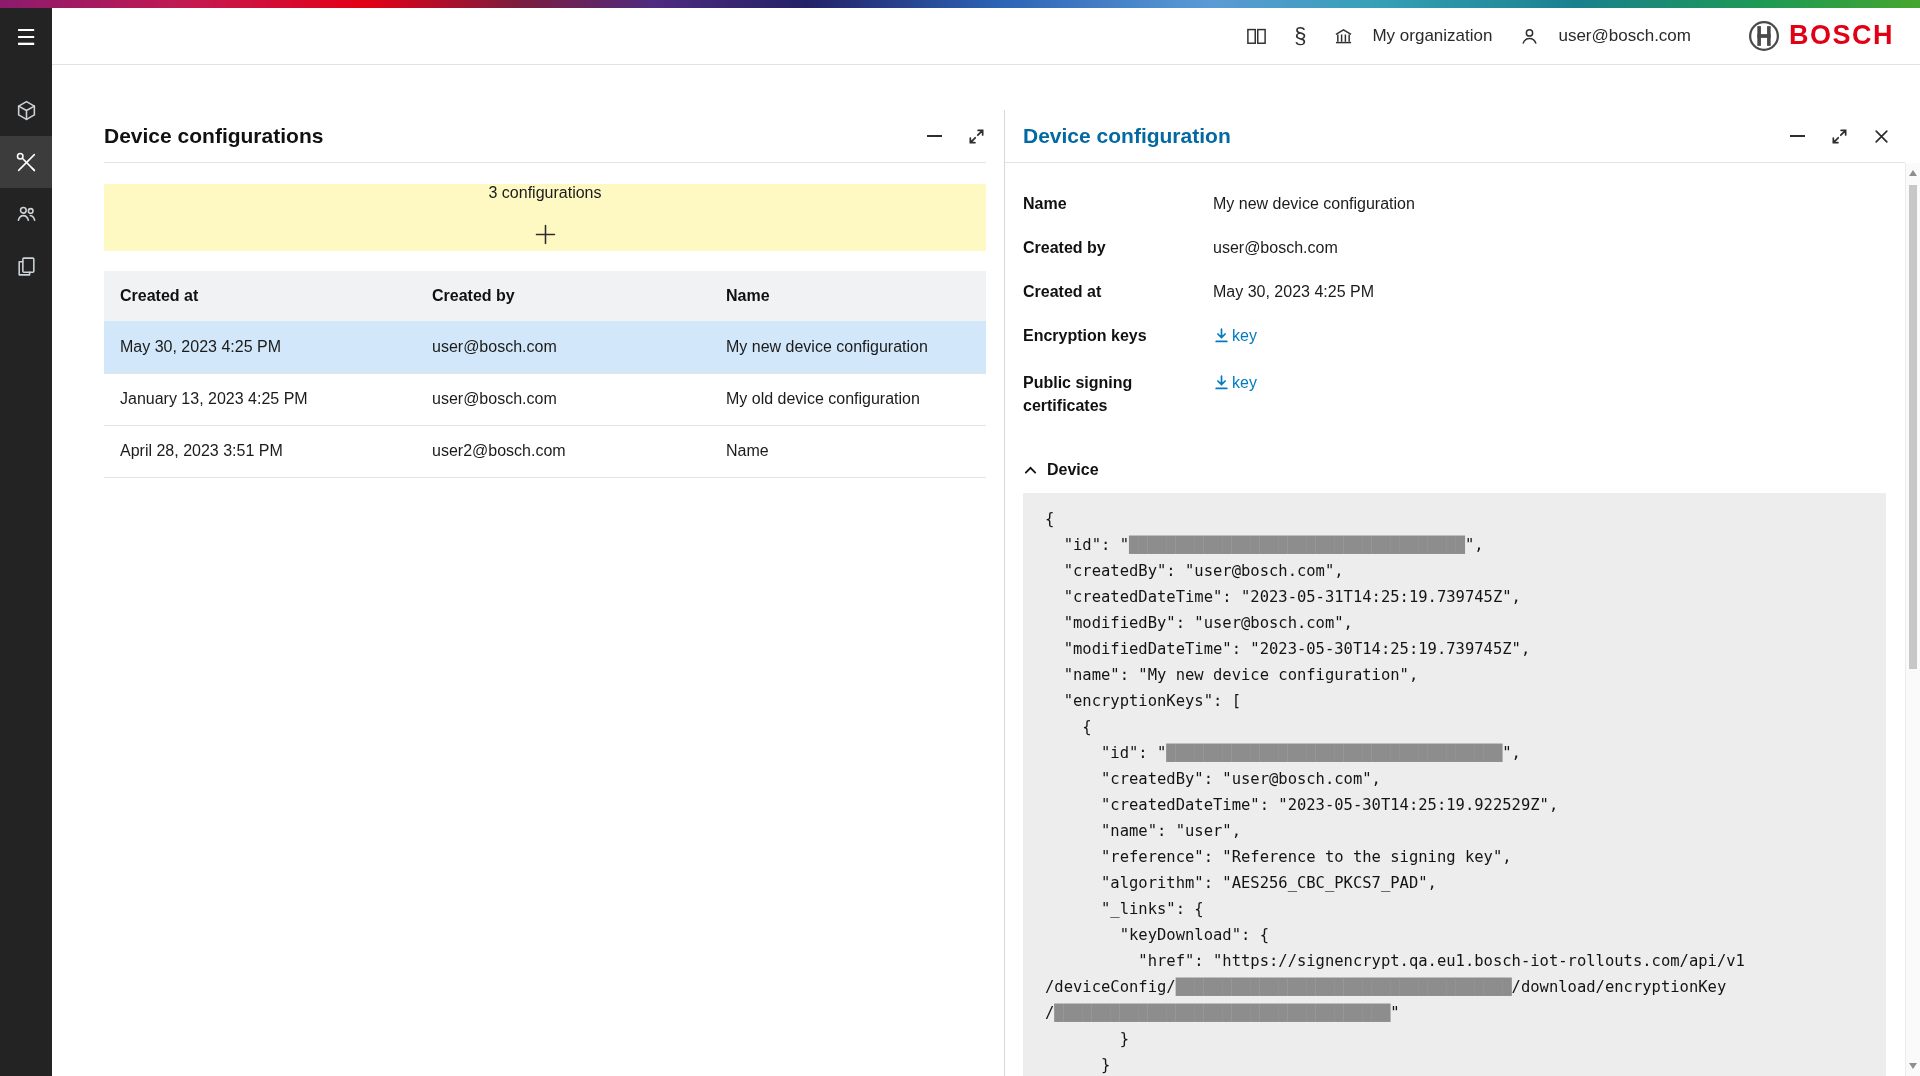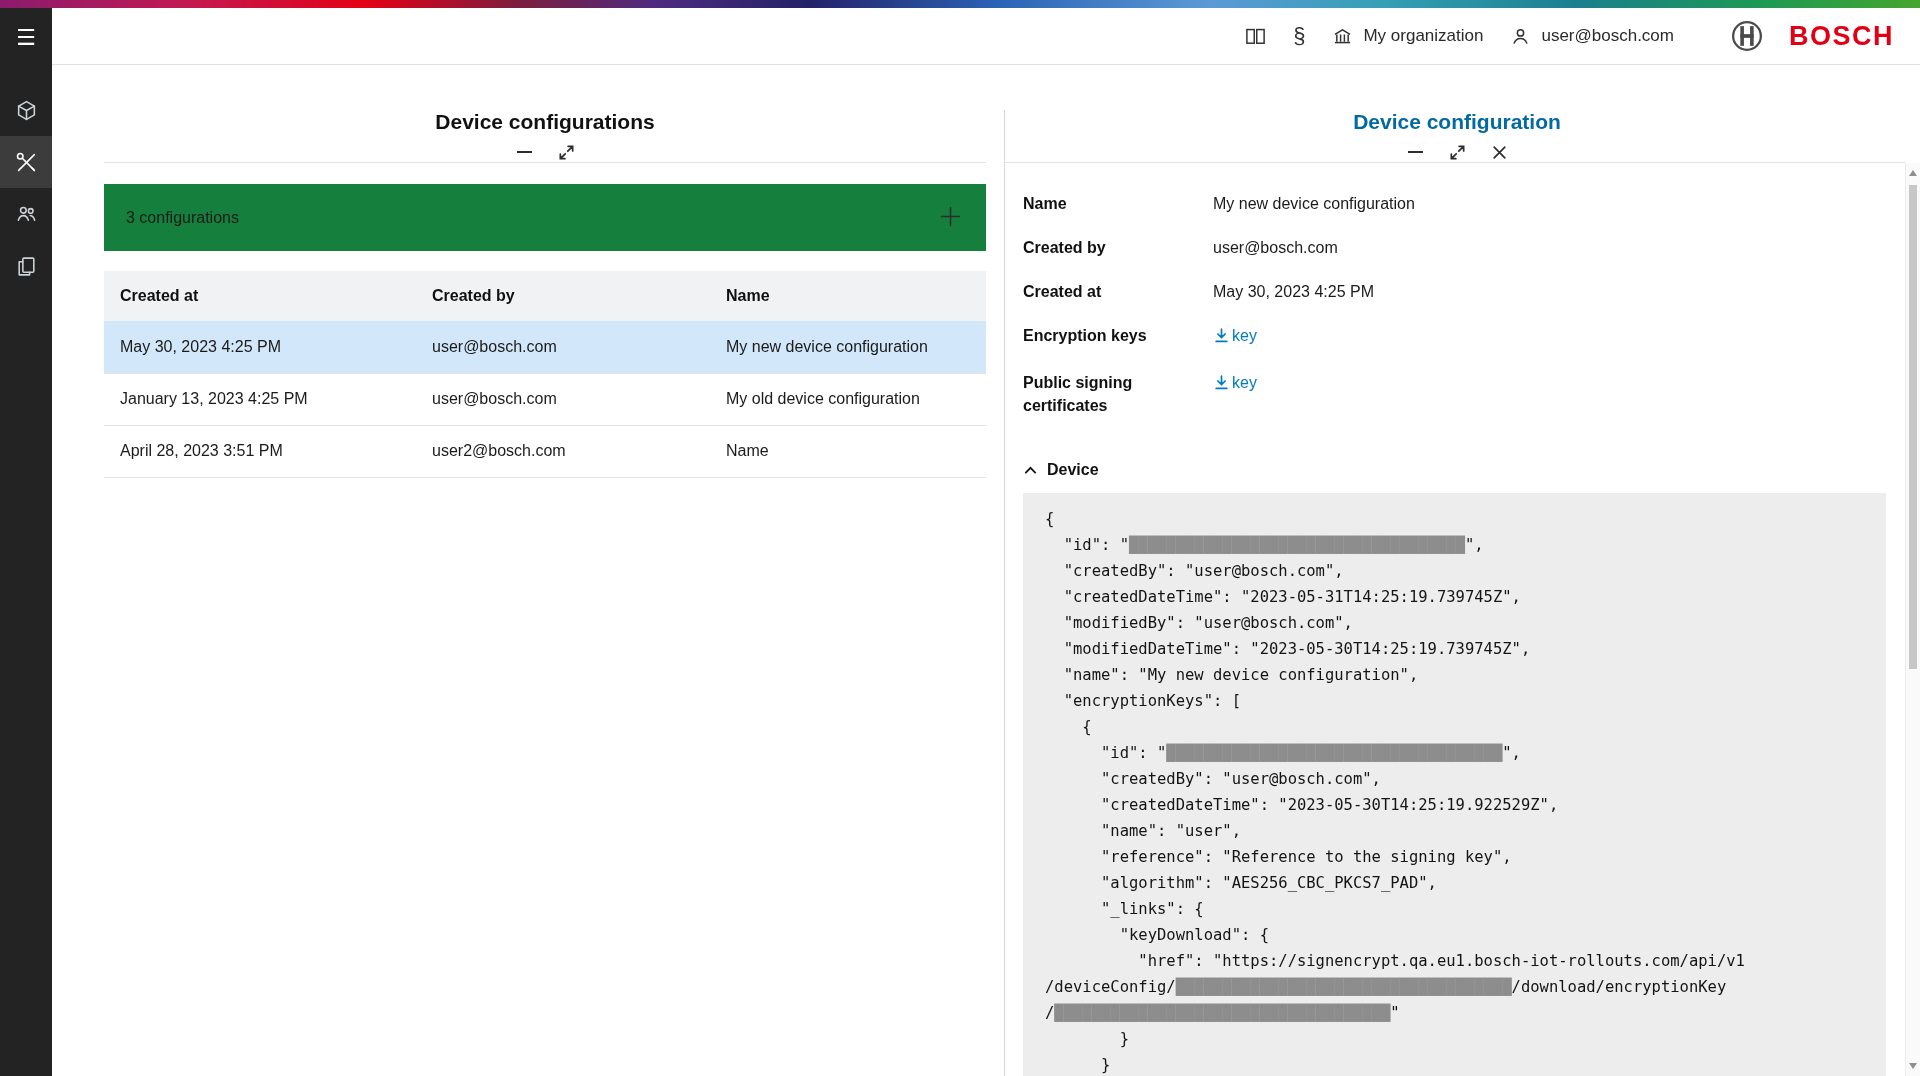--- a/index.html
+++ b/index.html
@@ -23,43 +23,43 @@
   .nav-item.active { background:#3c3c3c; }
   .nav-item.active svg { stroke:#ffffff; }
 
   
   .topbar { position:absolute; left:52px; right:0; top:8px; height:57px; background:#fff;
     border-bottom:1px solid #e2e2e2; display:flex; align-items:center; justify-content:flex-end;
     padding-right:26px; gap:27px; }
   .tb-icon-btn { background:none; border:none; cursor:pointer; display:flex; align-items:center; }
   .tb-icon-btn svg { width:21px; height:21px; stroke:#303030; fill:none; stroke-width:1.4; }
   .section-glyph { font-size:22px; color:#303030; line-height:1; }
-  .tb-group { display:flex; align-items:center; gap:10px; font-size:17px; color:#2a2a2a; cursor:pointer; }
+  .tb-group { display:flex; align-items:center; gap:18px; font-size:17px; color:#2a2a2a; cursor:pointer; }
   .tb-group svg { width:21px; height:21px; stroke:#303030; fill:none; stroke-width:1.4; }
-  .brand { display:flex; align-items:center; gap:26px; margin-left:30px; cursor:pointer; }
+  .brand { display:flex; gap:9px; margin-left:30px; cursor:pointer; }
   .brand svg { width:32px; height:32px; }
   .brand-word { color:#e20015; font-weight:bold; font-size:27px; letter-spacing:1.5px; }
 
   
   .workspace { position:absolute; left:52px; top:65px; right:0; bottom:0; background:#fff; }
 
   
   .panel-header { height:53px; display:flex; align-items:center; justify-content:space-between;
-    border-bottom:1px solid #e3e3e3;flex-direction:column; }
+    border-bottom:1px solid #e3e3e3; }
   .panel-title { font-size:21px; font-weight:bold; color:#111; }
   .win-controls { display:flex; align-items:center; gap:22px; }
   .win-btn { background:none; border:none; cursor:pointer; display:flex; align-items:center; justify-content:center;
     width:20px; height:20px; padding:0; }
   .min-bar { width:15px; height:2px; background:#2d2d2d; }
   .win-btn svg { width:17px; height:17px; stroke:#2d2d2d; fill:none; stroke-width:1.6; stroke-linecap:round; }
 
   
   .panel-left { position:absolute; left:52px; top:45px; width:882px; }
-  .toolbar { margin-top:21px; height:67px; background:#15803d; display:flex; align-items:center;
-    justify-content:space-between; padding:0 22px; font-size:16px; color:#1b1b1b; }
+  .toolbar { margin-top:21px; height:67px; background:#fef9c3; display:flex; align-items:center;
+    justify-content:space-between; padding:0 22px; font-size:16px; color:#1b1b1b;flex-direction:column; }
   .add-btn { background:none; border:none; cursor:pointer; }
   .add-btn svg { width:27px; height:27px; stroke:#2d2d2d; fill:none; stroke-width:1.4; stroke-linecap:round; }
   table.cfg { width:100%; border-collapse:collapse; table-layout:fixed; margin-top:20px; font-size:16px; }
   table.cfg th { background:#f1f2f3; text-align:left; font-weight:bold; height:50px; padding:0 8px 0 16px; color:#111; }
   table.cfg td { height:52px; border-bottom:1px solid #e4e4e4; padding:0 8px 0 16px; color:#1b1b1b; }
   tr.row { cursor:pointer; }
   tr.row.selected { background:#d2e7f9; }
 
   
   .panel-right { position:absolute; left:952px; right:15px; top:45px; bottom:0;

